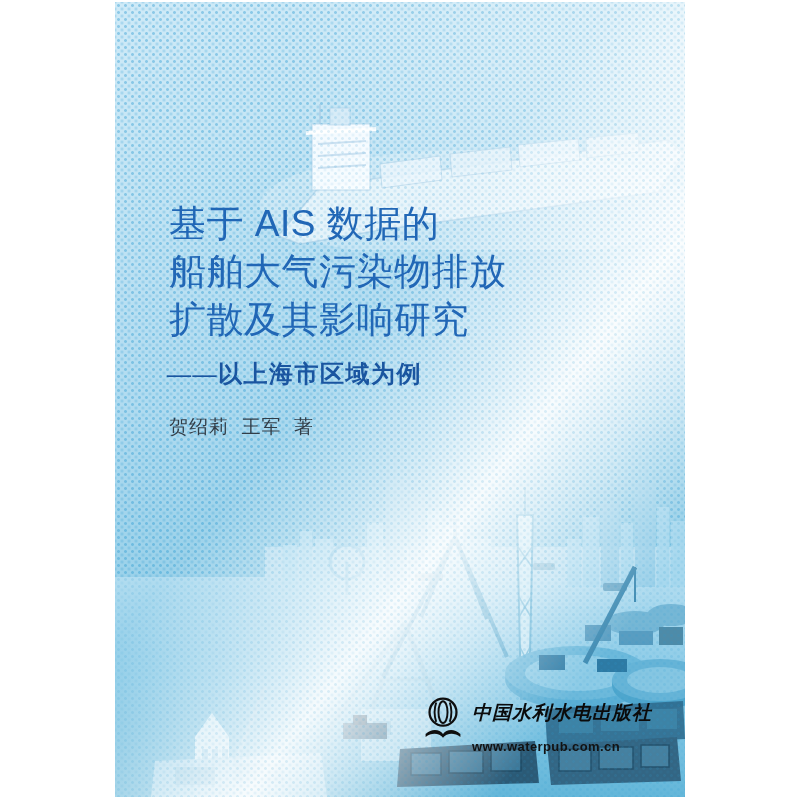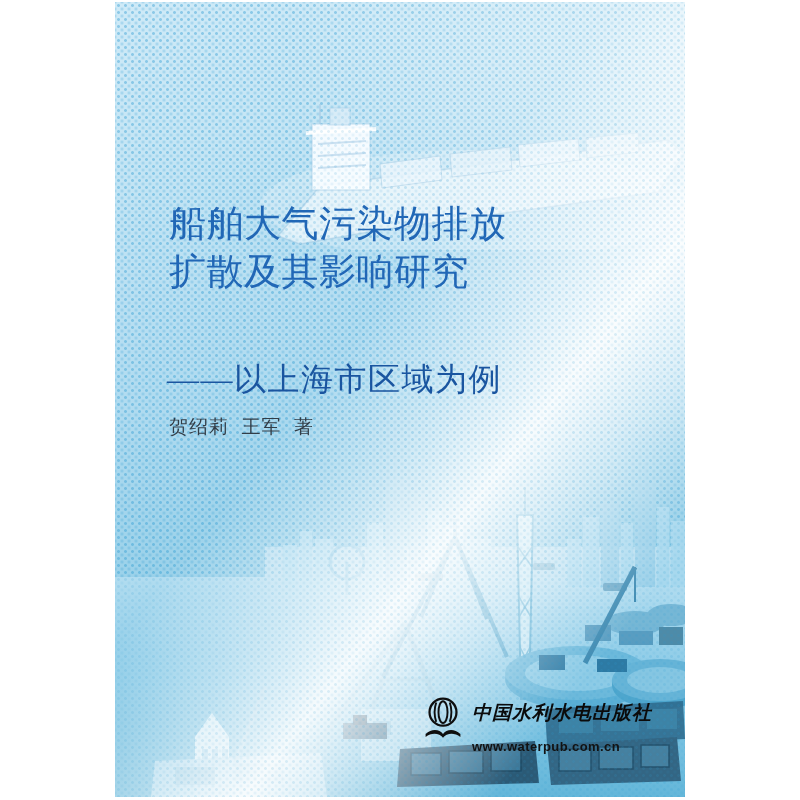--- a/index.html
+++ b/index.html
@@ -50,21 +50,21 @@
 
   
   .title-block{
     position:absolute;left:54px;top:198px;z-index:5;
     color:#2167b6;font-size:37px;line-height:48px;font-weight:500;
     letter-spacing:0.5px;white-space:nowrap;
     font-family:"Liberation Sans", sans-serif;
   }
   .subtitle{
     position:absolute;left:52px;top:356px;z-index:5;
-    color:#1a55a0;font-size:32px;font-weight:400;letter-spacing:1.5px;
+    color:#1a55a0;font-size:24px;font-weight:700;letter-spacing:1.5px;
     white-space:nowrap;
     font-family:"Liberation Serif", serif;
   }
   .author{
     position:absolute;left:54px;top:412px;z-index:5;
     color:#323d47;font-size:19px;letter-spacing:1px;white-space:pre;
     font-family:"Liberation Sans", sans-serif;
   }
   .publisher{
     position:absolute;left:308px;top:692px;z-index:6;
@@ -232,20 +232,21 @@
       <rect x="60" y="340" width="40" height="18" fill="#85c2de" opacity="0.9"></rect>
       <rect x="120" y="336" width="48" height="20" fill="#8fc8e2" opacity="0.9"></rect>
       <line x1="150" y1="260" x2="120" y2="336" stroke="#8fc8e2" stroke-width="4" opacity="0.9"></line>
     </svg>
 
     <div class="layer band"></div>
     <div class="layer tr-light"></div>
     <div class="layer dots-over"></div>
 
     <div class="title-block">
+      <div>基于 AIS 数据的</div>
       <div>船舶大气污染物排放</div>
       <div>扩散及其影响研究</div>
     </div>
 
     <div class="subtitle">——以上海市区域为例</div>
 
     <div class="author">贺绍莉  王军  著</div>
 
     <div class="publisher">
       <svg class="logo" viewBox="0 0 46 56" aria-hidden="true">

